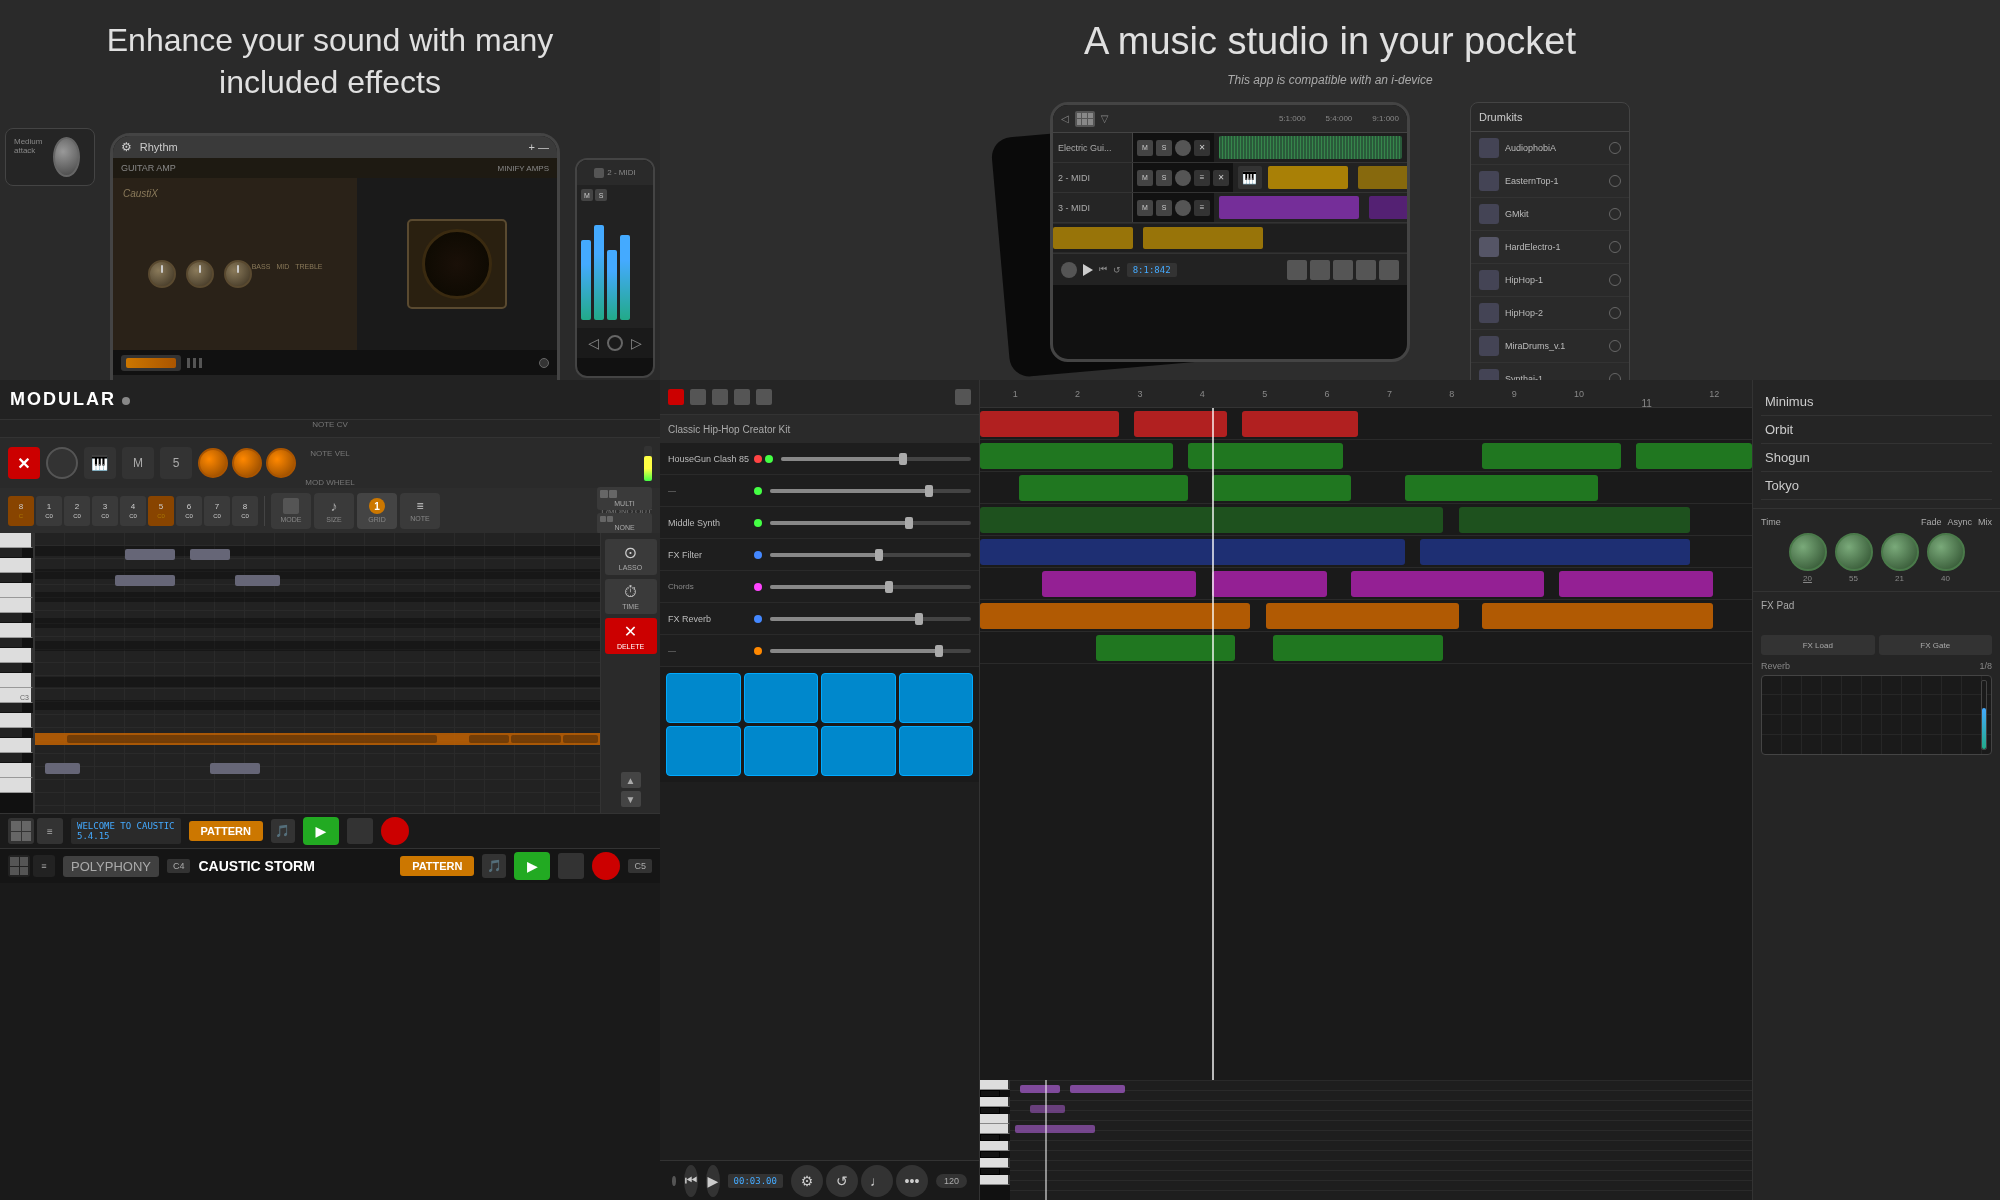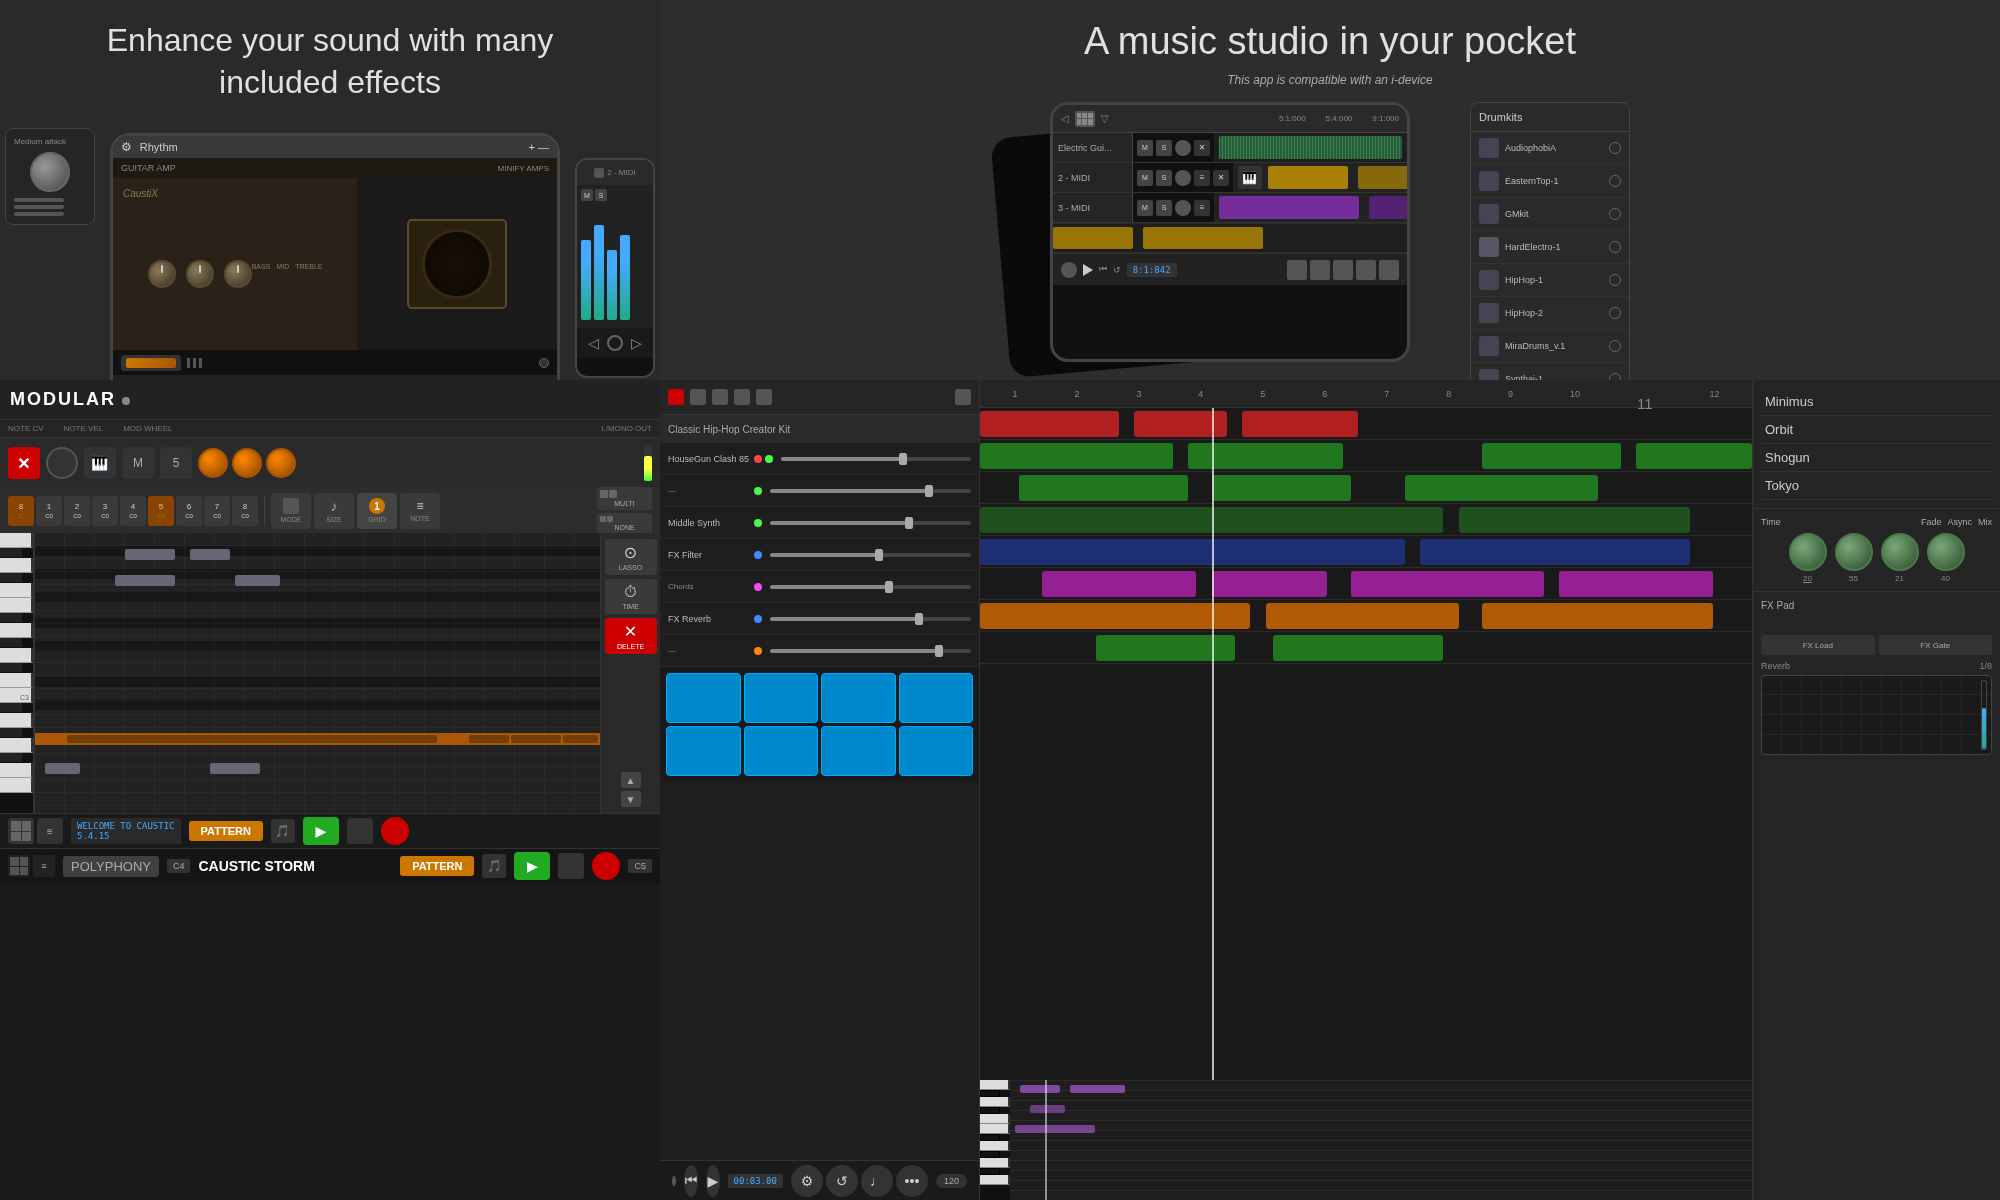--- a/index.html
+++ b/index.html
@@ -639,21 +639,21 @@
 <div class="main-grid">
 
   <div class="top-left">
     <div class="top-left-headline">
       <span>Enhance your sound with many</span><br>
       <span>included effects</span>
     </div>
 
     <div style="display:flex; gap:15px; align-items:flex-start; margin-top:10px;">
 
-      <div style="width:90px; background:#252525; border-radius:8px; padding:8px; display:flex; flex-direction:column; gap:6px; border:1px solid #444;">
+      <div style="width:90px; background:#252525; border-radius:8px; padding:8px; display:flex; flex-direction:row; gap:6px; border:1px solid #444;">
         <div style="color:#888;font-size:8px;">Medium attack</div>
         <div style="width:40px;height:40px;border-radius:50%;background:radial-gradient(circle at 35% 35%, #999, #444);border:2px solid #666;margin:0 auto;"></div>
         <div style="display:flex;flex-direction:column;gap:3px;">
           <div style="height:4px;background:#555;border-radius:2px;width:70%;"></div>
           <div style="height:4px;background:#555;border-radius:2px;width:70%;"></div>
           <div style="height:4px;background:#555;border-radius:2px;width:70%;"></div>
         </div>
       </div>
 
       <div class="phone-mockup-left">
@@ -901,21 +901,21 @@
   </div>
 
   <div class="bottom-left" style="grid-column:1; grid-row:2;">
 
     <div class="modular-header">
       <div style="display:flex;align-items:baseline;gap:6px;">
         <span class="modular-title">MODULAR</span>
         <div style="width:8px;height:8px;border-radius:50%;background:#888;"></div>
       </div>
     </div>
-    <div style="background:#252525;height:18px;display:flex;align-items:center;padding:0 8px;gap:20px;font-size:8px;color:#777;border-bottom:1px solid #333;">
+    <div style="background:#252525;height:18px;display:flex;align-items:center;padding:0 8px;gap:20px;font-size:8px;color:#777;border-bottom:1px solid #333;flex-direction:column;">
       <span>NOTE CV</span>
       <span>NOTE VEL</span>
       <span>MOD WHEEL</span>
       <span style="margin-left:auto;">L/MONO OUT</span>
     </div>
 
     <div class="modular-controls-row">
       <div class="red-x-btn">✕</div>
       <div class="round-btn"></div>
       <div class="piano-btn">🎹</div>
@@ -1269,21 +1269,21 @@
             <span style="color:#888;font-size:9px;">1</span>
             <span style="color:#888;font-size:9px;">2</span>
             <span style="color:#888;font-size:9px;">3</span>
             <span style="color:#888;font-size:9px;">4</span>
             <span style="color:#888;font-size:9px;">5</span>
             <span style="color:#888;font-size:9px;">6</span>
             <span style="color:#888;font-size:9px;">7</span>
             <span style="color:#888;font-size:9px;">8</span>
             <span style="color:#888;font-size:9px;">9</span>
             <span style="color:#888;font-size:9px;">10</span>
-            <span style="color:#888;font-size:15px;margin-top:20px;">11</span>
+            <span style="color:#888;font-size:10px;margin-top:20px;">11</span>
             <span style="color:#888;font-size:9px;">12</span>
           </div>
         </div>
       </div>
 
       <div style="flex:1;overflow:hidden;position:relative;">
 
         <div style="position:absolute;top:0;bottom:0;left:30%;width:2px;background:#fff;opacity:0.7;z-index:10;"></div>
 
         <div class="arrange-row">

